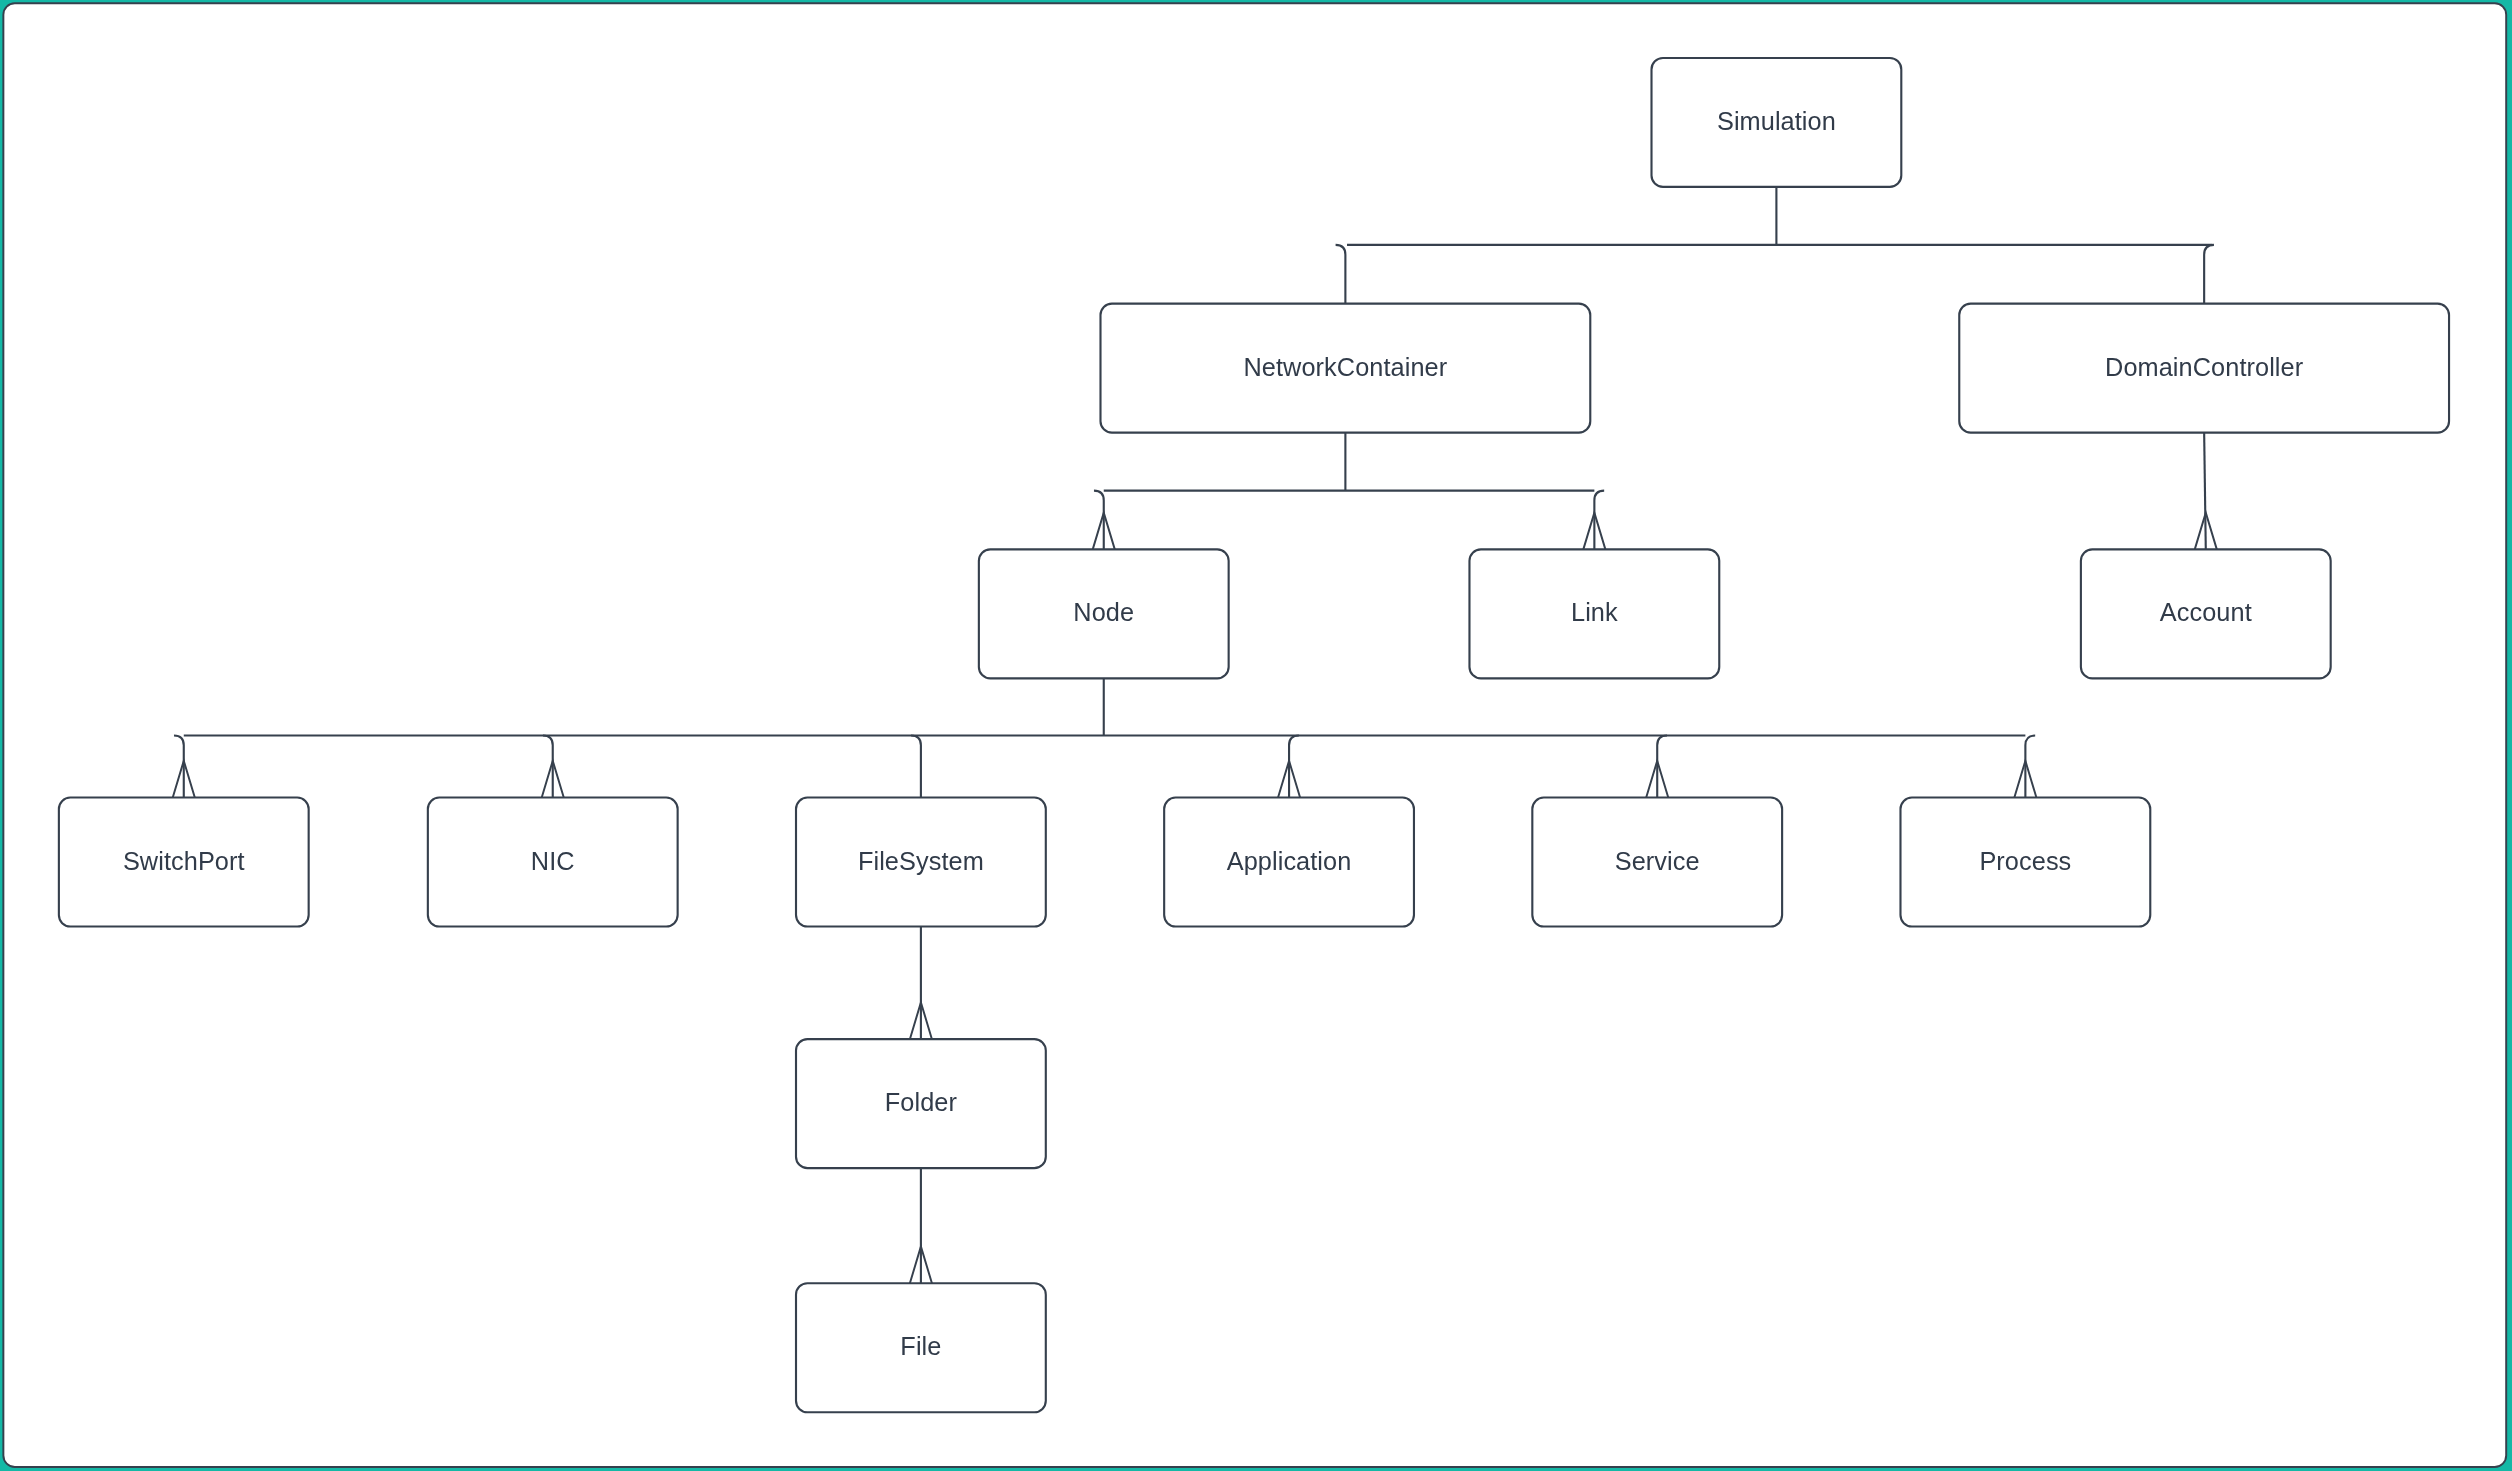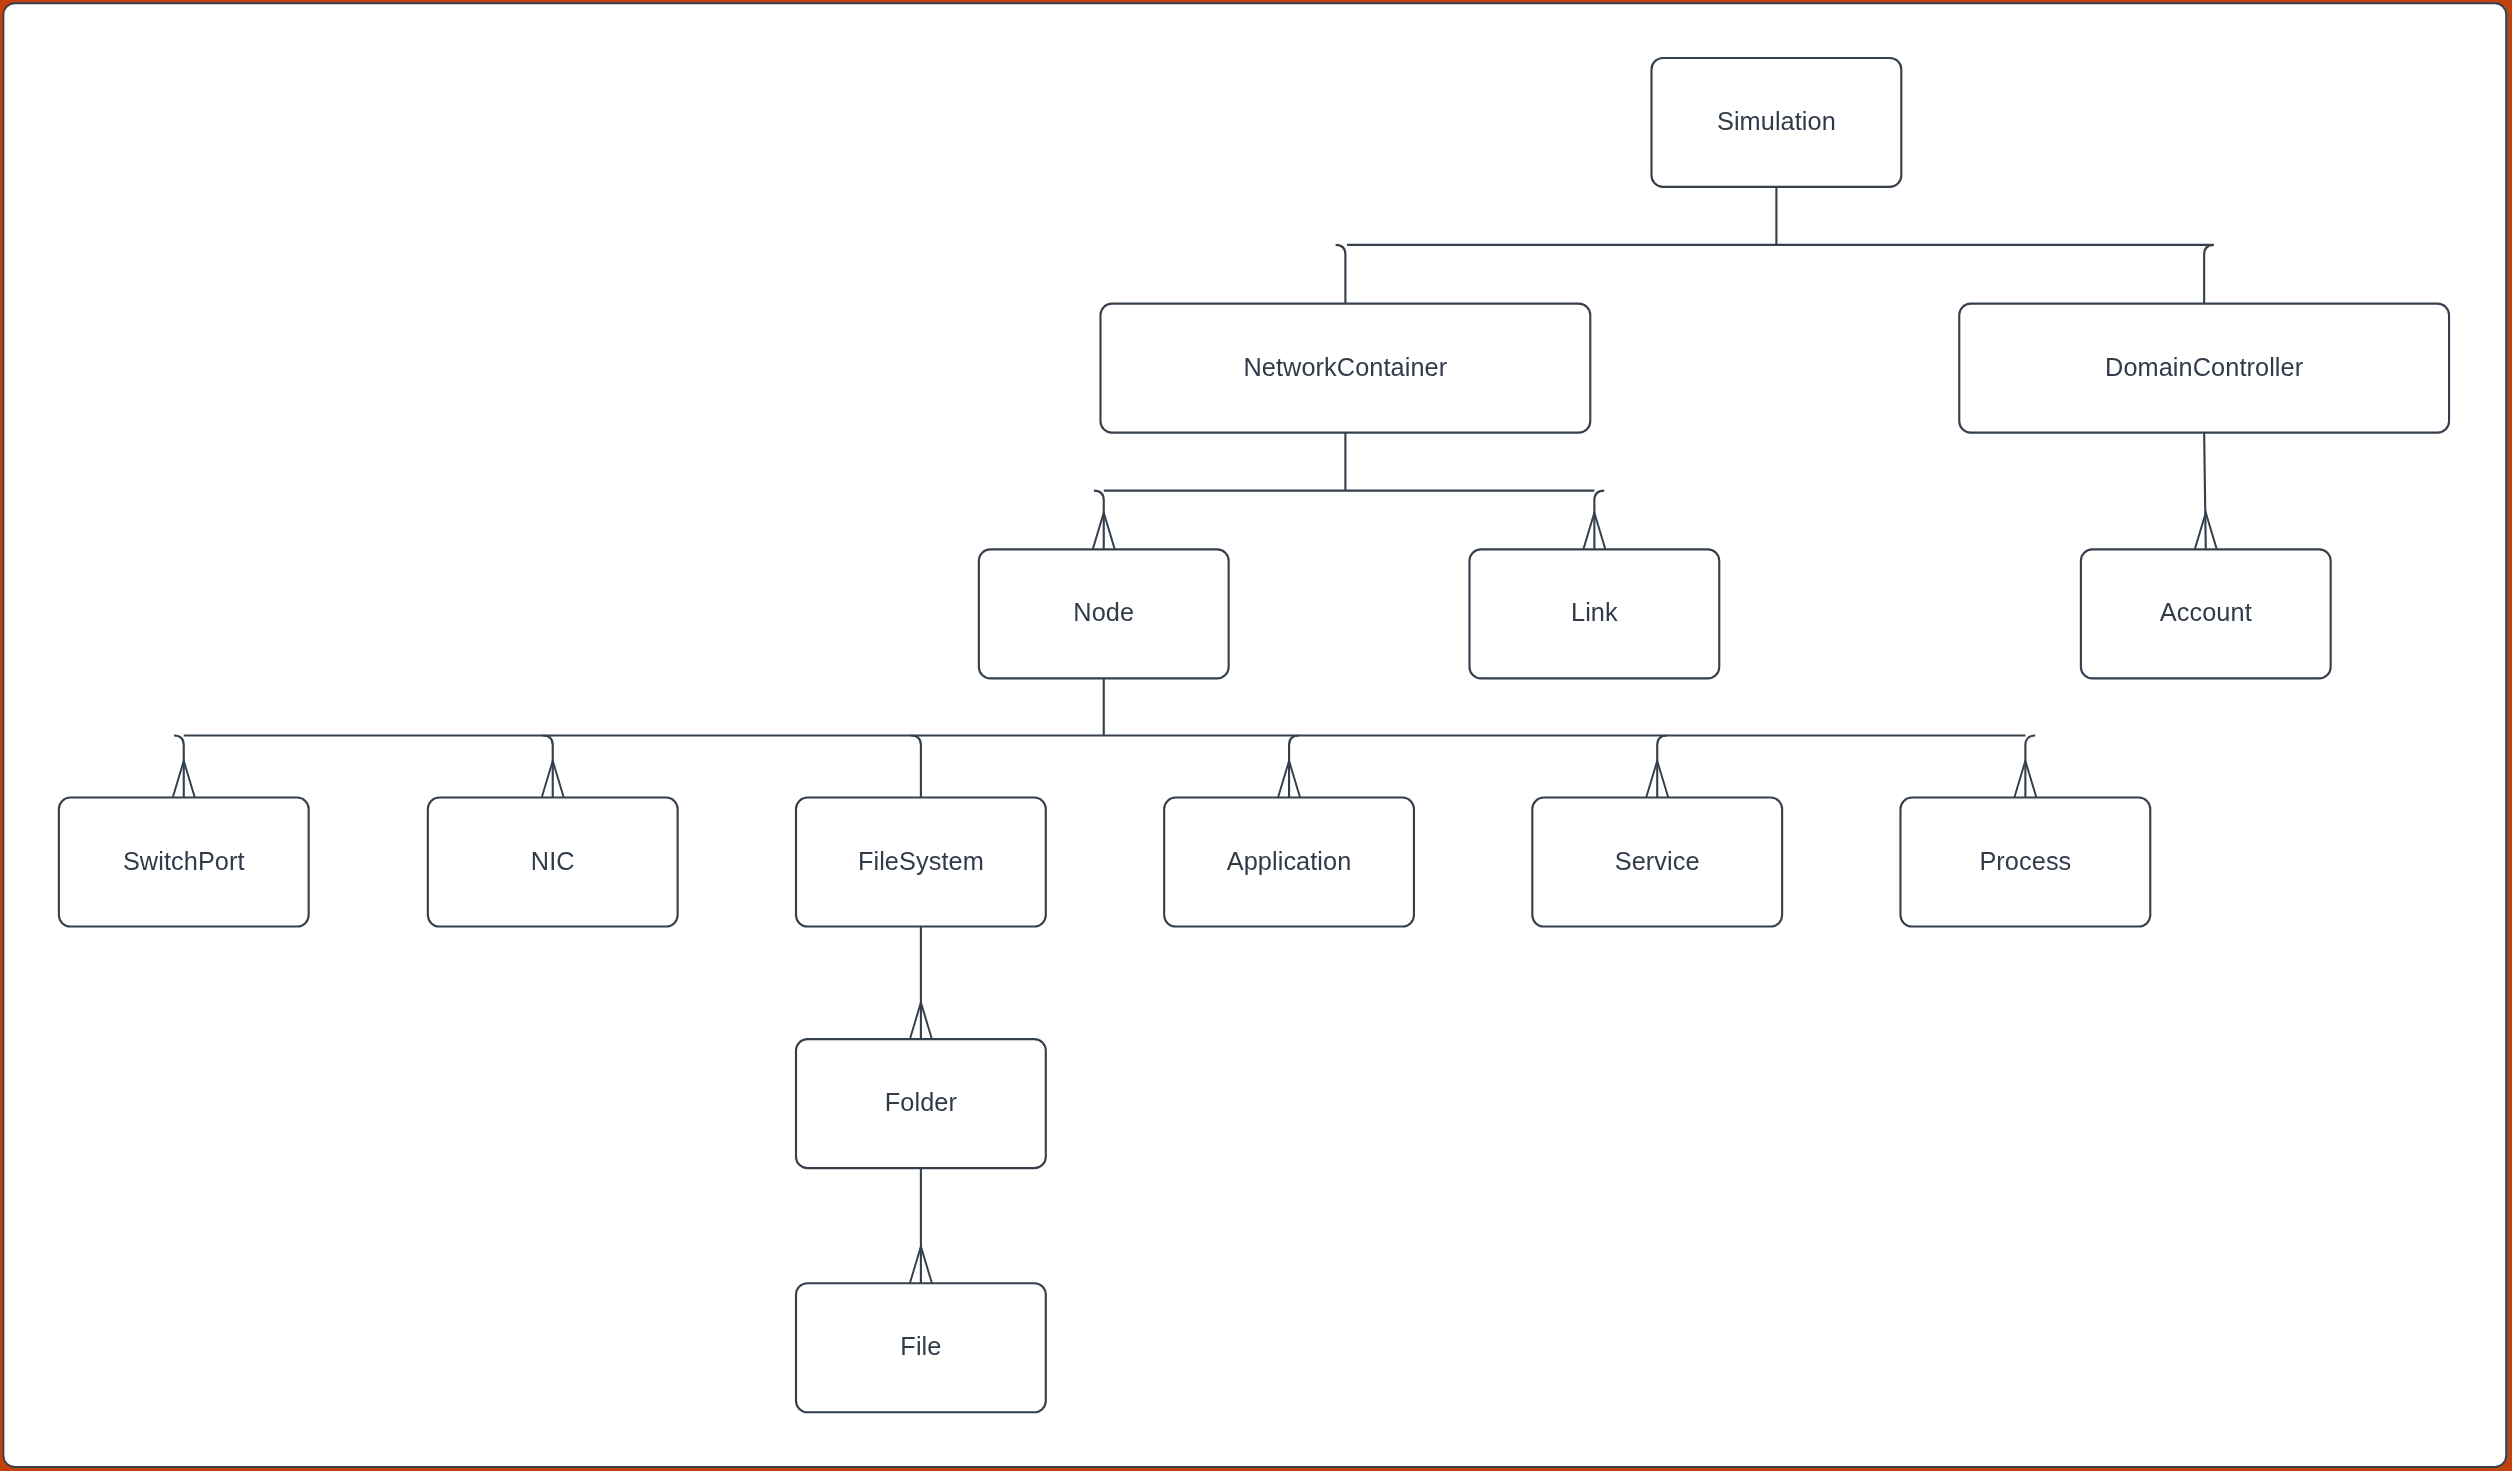--- a/index.html
+++ b/index.html
@@ -10,21 +10,21 @@
   body {
     width: 2512px;
     height: 1471px;
     overflow: hidden;
     font-family: "Liberation Sans", sans-serif;
   }
   #diagram-root {
     position: relative;
     width: 2512px;
     height: 1471px;
-    background: #c2410c;
+    background: #14b8a6;
   }
   svg#diagram-canvas {
     display: block;
     width: 2512px;
     height: 1471px;
   }
   .node-box {
     fill: #ffffff;
     stroke: #36404d;
     stroke-width: 2.6;

